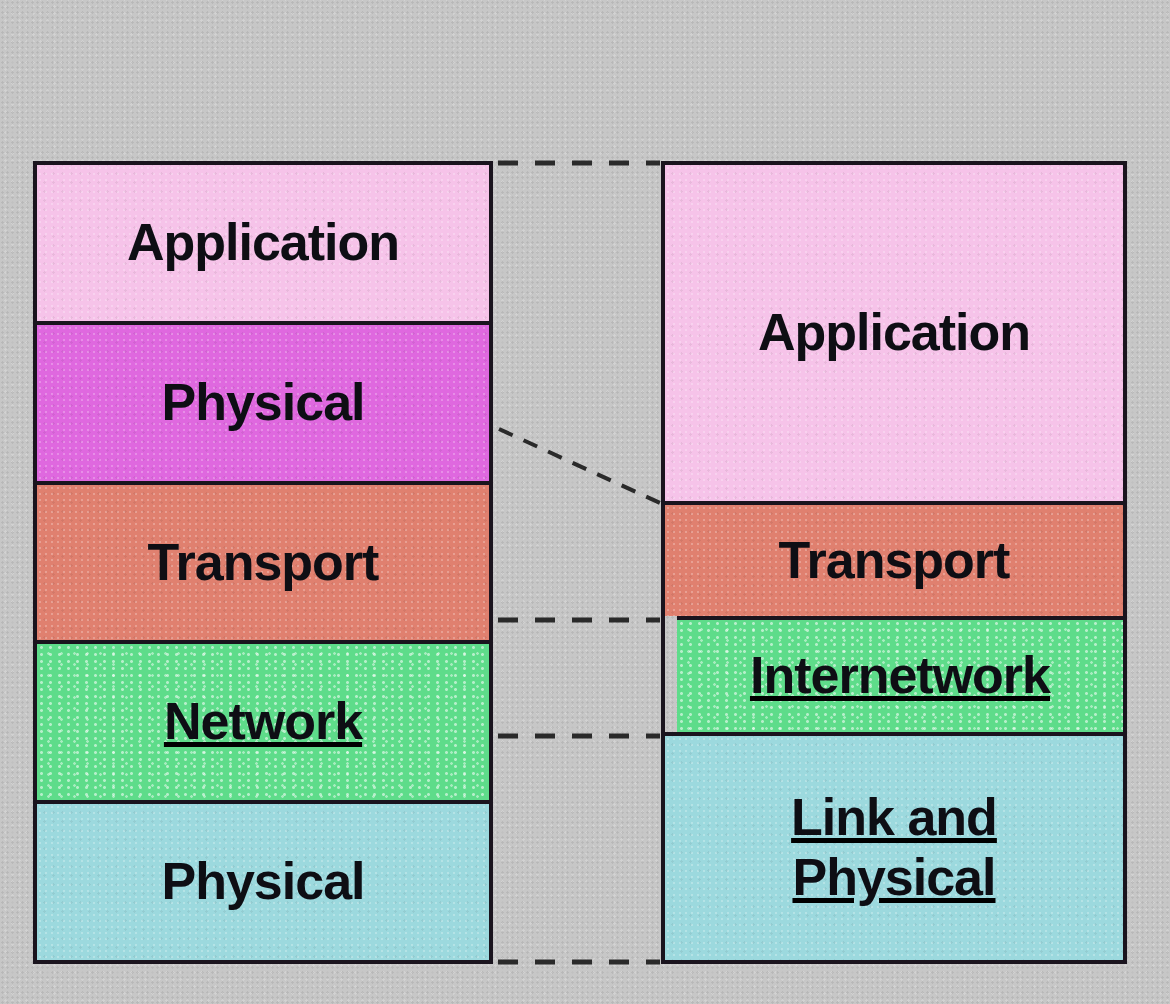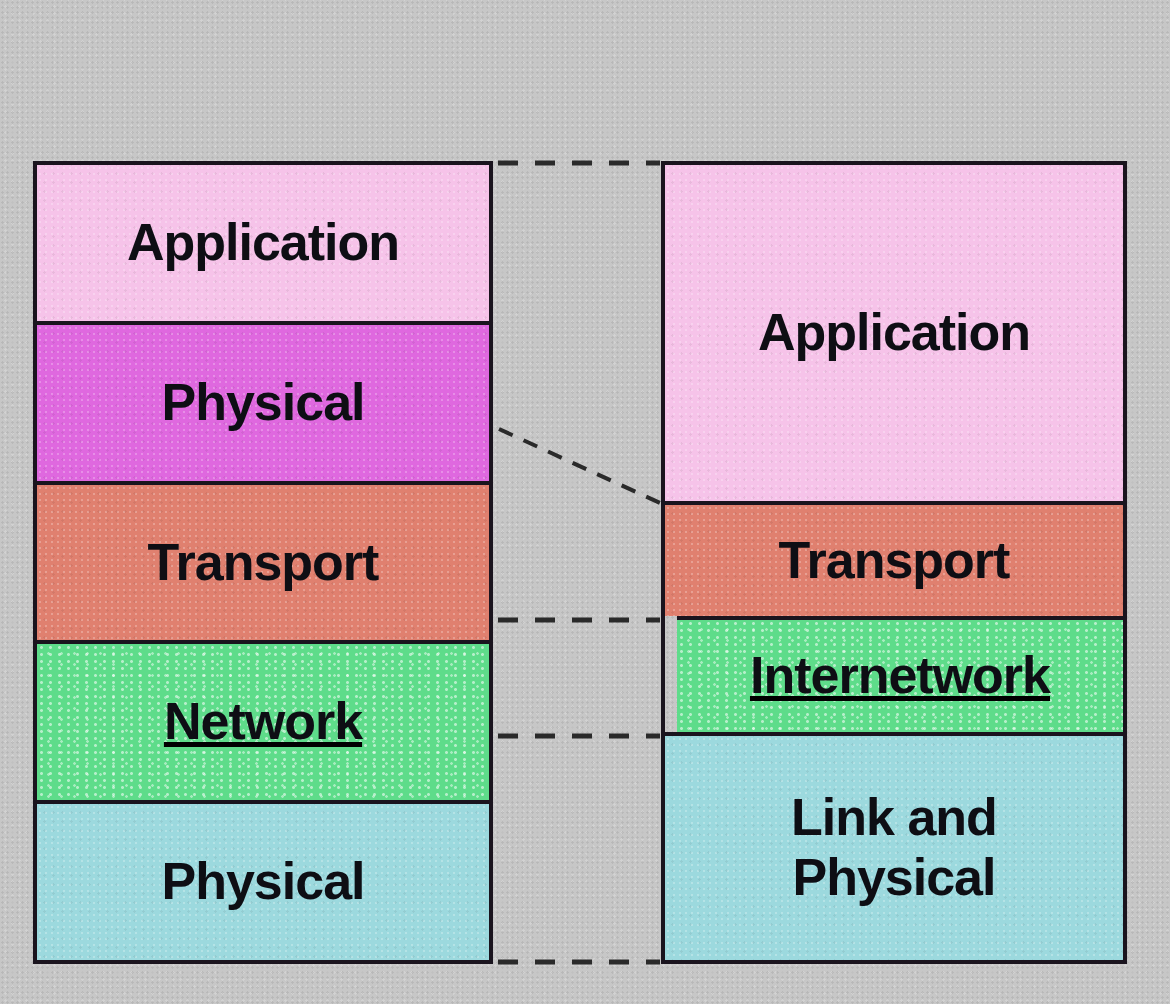--- a/index.html
+++ b/index.html
@@ -48,21 +48,21 @@
   .layer {
     display: flex;
     align-items: center;
     justify-content: center;
     border-top: 4px solid var(--border, #1a141e);
     box-sizing: border-box;
     overflow: hidden;
   }
   .layer:first-child { border-top: none; }
   .span1 { flex: 1 1 0; }
-  .span2 { flex: 2 2 0; }
+  .span2 { flex: 2 2 0; text-decoration: underline; }
   .span3 { flex: 3 3 0; }
 
   
   .speckle-soft {
     background-image: radial-gradient(rgba(255,255,255,0.25) 1px, transparent 1.5px),
                       radial-gradient(rgba(0,0,0,0.06) 1px, transparent 1.4px);
     background-size: 6px 6px, 9px 9px;
     background-position: 0 0, 3px 4px;
   }
   .speckle-strong {

